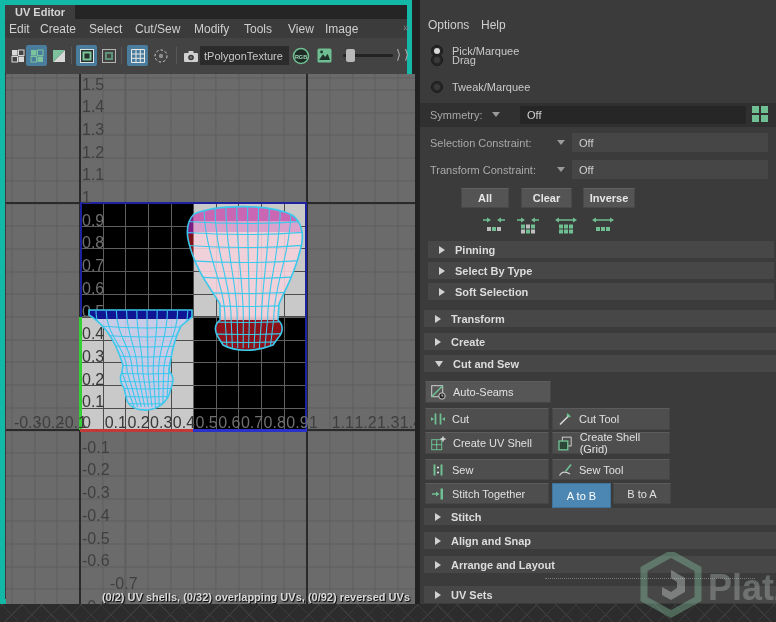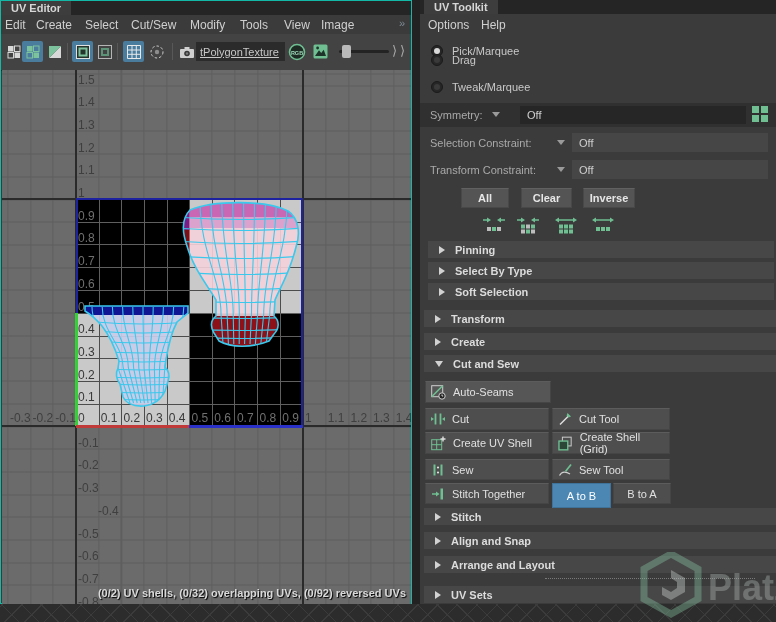--- a/index.html
+++ b/index.html
@@ -1,19 +1,19 @@
 <!DOCTYPE html>
 <html><head>
 <meta charset="utf-8">
 <style>
   html,body{margin:0;padding:0;}
   body{width:776px;height:622px;position:relative;overflow:hidden;background:#222222;
        font-family:"Liberation Sans","DejaVu Sans",sans-serif;-webkit-font-smoothing:antialiased;}
   .panel{position:absolute;top:0;background:#3b3b3b;height:604px;}
-  #left-panel{left:0;width:412px;border:1px solid #14b8a6;box-sizing:border-box;}
+  #left-panel{left:0;width:412px;border:5px solid #14b8a6;box-sizing:border-box;}
   #right-panel{left:420px;width:356px;}
   .tabstrip{position:absolute;left:0;right:0;top:0;height:14px;background:#252525;}
   .tab{position:absolute;top:0;height:14px;background:#3d3d3d;color:#d6d6d6;font-size:11px;
        display:flex;align-items:center;padding:0 10px;font-weight:bold;}
   .menubar{position:absolute;left:0;right:0;top:14px;height:19px;background:#3b3b3b;text-align:center;}
   .menu-item{position:absolute;top:0;height:19px;display:flex;align-items:center;color:#cfcfcf;font-size:12px;cursor:default;}
   .overflow-chev{position:absolute;top:2px;color:#7e8b96;font-size:11px;letter-spacing:-2px;}
   
   .toolbar{position:absolute;left:0;right:0;top:33px;height:36px;background:#434343;border-bottom:1px solid #272727;}
   .tb{position:absolute;top:7px;width:21px;height:21px;border-radius:2px;display:flex;align-items:center;justify-content:center;}
@@ -31,21 +31,21 @@
   .majorV{position:absolute;top:0;width:2px;height:534px;background:#2a2a2a;}
   .majorH{position:absolute;left:0;width:409px;height:2px;background:#2a2a2a;}
   .quad{position:absolute;width:113.5px;height:113.5px;}
   .q-dark{background-color:#000;
     background-image:repeating-linear-gradient(to right,#5f5f5f 0 1px,transparent 1px 22.7px),
                      repeating-linear-gradient(to bottom,#5f5f5f 0 1px,transparent 1px 22.7px);}
   .q-light{background-color:#c9c9c9;
     background-image:repeating-linear-gradient(to right,#4c4c4c 0 1px,transparent 1px 22.7px),
                      repeating-linear-gradient(to bottom,#4c4c4c 0 1px,transparent 1px 22.7px);}
   .bseg{position:absolute;}
-  .tick{position:absolute;font-size:12px;line-height:11px;}
+  .tick{position:absolute;font-size:16px;line-height:11px;}
   .t-gray{color:#3f3f3f;} .t-light{color:#383838;} .t-dark{color:#707070;}
   #status-line{position:absolute;right:5px;bottom:5px;color:#d9d9d9;font-size:11px;font-weight:bold;
                text-shadow:1px 1px 1px #000;}
   #shell-layer{position:absolute;left:0;top:0;}
   .radio-row{position:absolute;left:11px;height:14px;display:flex;align-items:center;gap:9px;}
   .radio{width:12px;height:12px;border-radius:50%;background:#262626;border:1px solid #1a1a1a;position:relative;box-sizing:border-box;}
   .radio::after{content:"";position:absolute;left:2px;top:2px;width:6px;height:6px;border-radius:50%;background:#3a3a3a;}
   .radio.sel::after{background:#d8d8d8;}
   .radio-label{color:#c9c9c9;font-size:11px;}
   .ctl-label{position:absolute;color:#a9a9a9;font-size:11px;}
@@ -141,21 +141,21 @@
       </div>
     <div class="tb-sep" style="left:171px"></div>
     <div class="tb" style="left:175px">
       <svg width="16" height="14" viewBox="0 0 16 14">
         <rect x="1" y="4" width="14" height="9" rx="1" fill="#d0d0d0"></rect>
           <rect x="5.5" y="2" width="5" height="2.5" fill="#d0d0d0"></rect>
         <circle cx="8" cy="8.5" r="2.8" fill="#3a3a3a"></circle>
           <circle cx="8" cy="8.5" r="1.2" fill="#7d7d7d"></circle>
       </svg>
       </div>
-    <div class="tex-field" style="left:195px;width:89px;text-decoration:underline;">tPolygonTexture</div>
+    <div class="tex-field" style="left:195px;width:89px;">tPolygonTexture</div>
     <div class="tb" style="left:285px">
       <svg width="18" height="18" viewBox="0 0 18 18">
         <circle cx="9" cy="9" r="7.5" fill="#1e2b24" stroke="#6fbf92" stroke-width="1.6"></circle>
         <text x="9" y="11.5" text-anchor="middle" font-size="5.5" font-weight="bold" fill="#9fd8bb">RGB</text>
       </svg>
       </div>
     <div class="tb" style="left:309px">
       <svg width="15" height="15" viewBox="0 0 15 15">
         <rect x="0.5" y="0.5" width="14" height="14" rx="1.5" fill="#6fbf92"></rect>
         <path d="M2,12 L6,6.2 L8.2,9 L10.7,5.7 L13,12 Z" fill="#1e3329"></path>
@@ -217,24 +217,24 @@
         <span class="tick t-dark" style="left: 76px; top: 186.1px;">0.7</span>
         <span class="tick t-dark" style="left: 76px; top: 208.8px;">0.6</span>
         <span class="tick t-dark" style="left: 76px; top: 231.5px;">0.5</span>
         <span class="tick t-light" style="left: 76px; top: 254.2px;">0.4</span>
         <span class="tick t-light" style="left: 76px; top: 276.9px;">0.3</span>
         <span class="tick t-light" style="left: 76px; top: 299.6px;">0.2</span>
         <span class="tick t-light" style="left: 76px; top: 322.3px;">0.1</span>
         <span class="tick t-gray" style="left: 76px; top: 367.7px;">-0.1</span>
         <span class="tick t-gray" style="left: 76px; top: 390.4px;">-0.2</span>
         <span class="tick t-gray" style="left: 76px; top: 413.1px;">-0.3</span>
-        <span class="tick t-gray" style="left: 76px; top: 435.8px; margin-left: 20px;">-0.4</span>
+        <span class="tick t-gray" style="left: 76px; top: 435.8px;">-0.4</span>
         <span class="tick t-gray" style="left: 76px; top: 458.5px;">-0.5</span>
         <span class="tick t-gray" style="left: 76px; top: 481.2px;">-0.6</span>
-        <span class="tick t-gray" style="left: 76px; top: 503.9px;">-0.7</span>
+        <span class="tick t-gray" style="left: 76px; top: 503.9px; padding-left: 28px;">-0.7</span>
         <span class="tick t-gray" style="left: 76px; top: 526.6px;">-0.8</span>
       </div>
 
     <svg id="shell-layer" width="409" height="534" viewBox="0 0 409 534">
       <defs>
         <clipPath id="clipR">
             <path d="M188,140 C212,130 264,130 286,141 C296,148 299,162 294,177 C288,202 278,218 273,230 L272,246 C278,251 277,259 272,264 L267,271 C250,278 229,278 217,271 L212,263 C208,256 209,250 214,246 L214,230 C206,216 192,200 185,176 C179,159 181,147 188,140 Z"></path>
           </clipPath>
         <clipPath id="clipL">
             <path d="M83,236 L186,236 L186,243 L175,252 C169,263 166,277 164,290 L163,297 Q169,303 166,311 L163,321 Q157,334 142,336 Q126,337 121,327 L118,314 Q112,306 116,298 L117,291 C113,278 107,265 100,256 C94,249 88,244 83,241 Z"></path>
@@ -301,25 +301,20 @@
         </g>
         <path d="M83,236 L186,236 L186,243 L175,252 C169,263 166,277 164,290 L163,297 Q169,303 166,311 L163,321 Q157,334 142,336 Q126,337 121,327 L118,314 Q112,306 116,298 L117,291 C113,278 107,265 100,256 C94,249 88,244 83,241 Z" fill="none" stroke="#3ac8ec" stroke-width="1.6"></path>
       </g>
     </svg>
 
     <div id="status-line">(0/2) UV shells, (0/32) overlapping UVs, (0/92) reversed UVs</div>
   </div>
 </div>
 
 <div class="panel" id="right-panel">
-  <div class="tabstrip">
-    <div class="tab" style="left:4px;">
-        <span>UV Toolkit</span>
-      </div>
-  </div>
   <span class="menu-item" style="left:8px;top:15px;">Options</span>
   <span class="menu-item" style="left:61px;top:15px;">Help</span>
 
   <div class="radio-row" style="top:44px">
     <span class="radio sel"></span>
     <span class="radio-label">Pick/Marquee</span>
     </div>
   <div class="radio-row" style="top:53px">
     <span class="radio"></span>
     <span class="radio-label">Drag</span>

